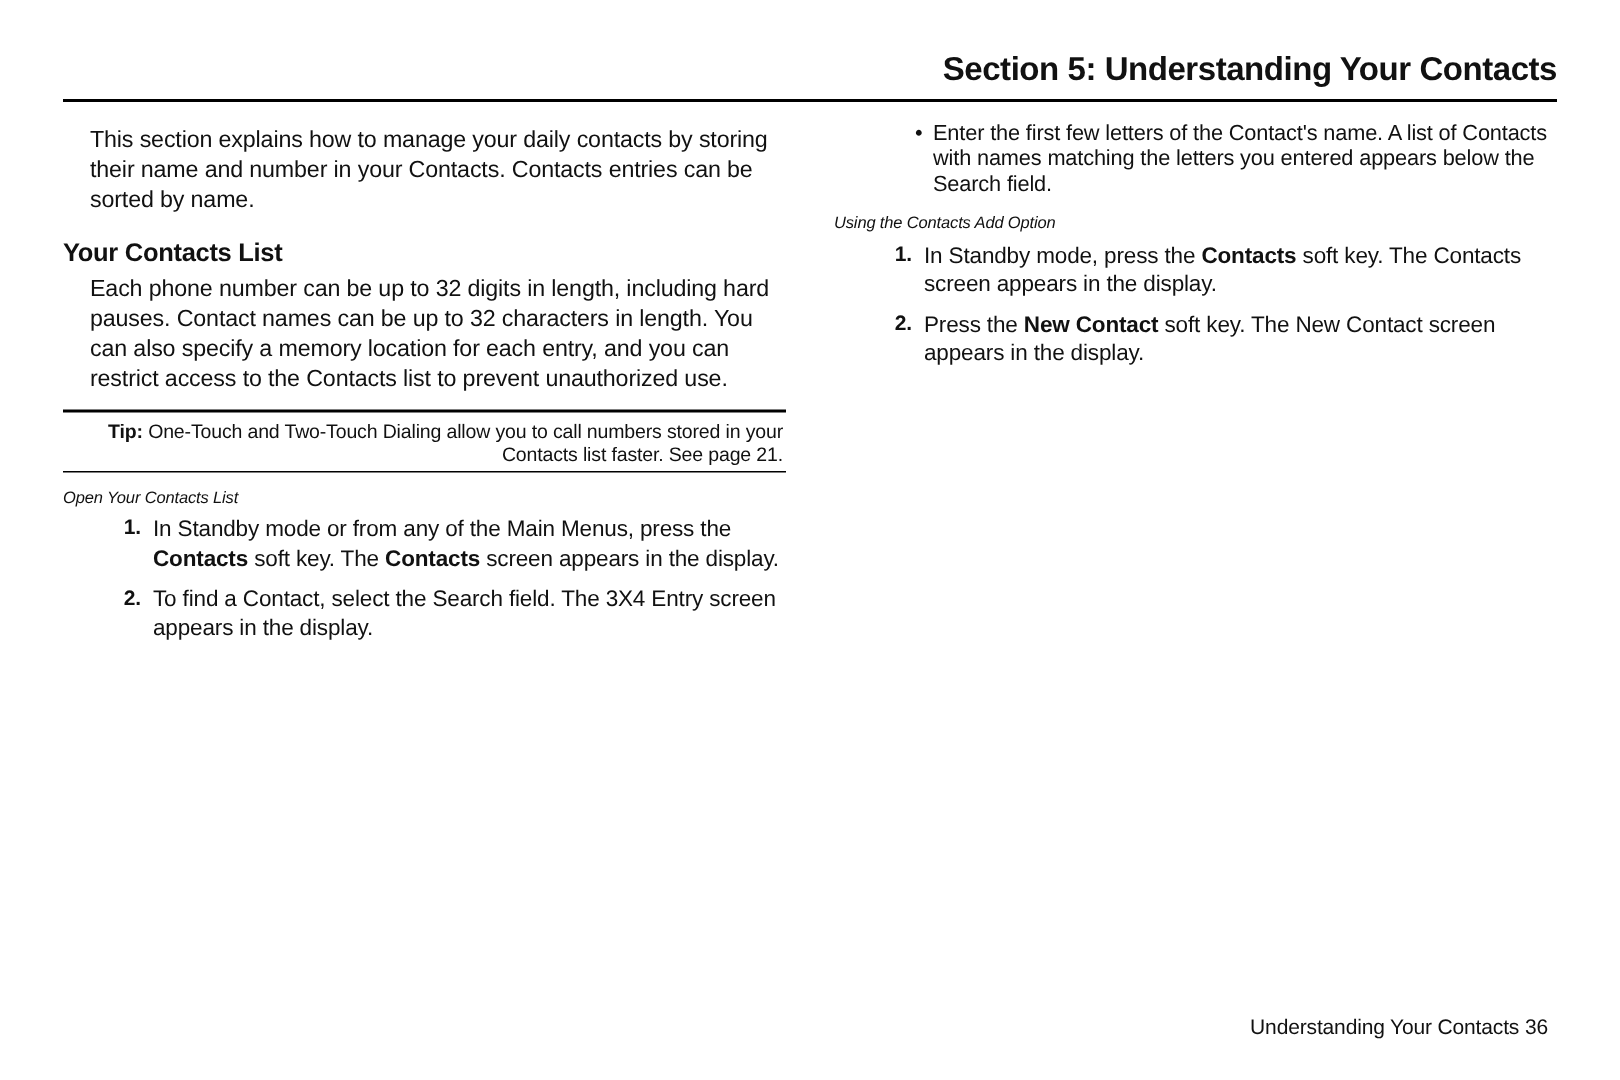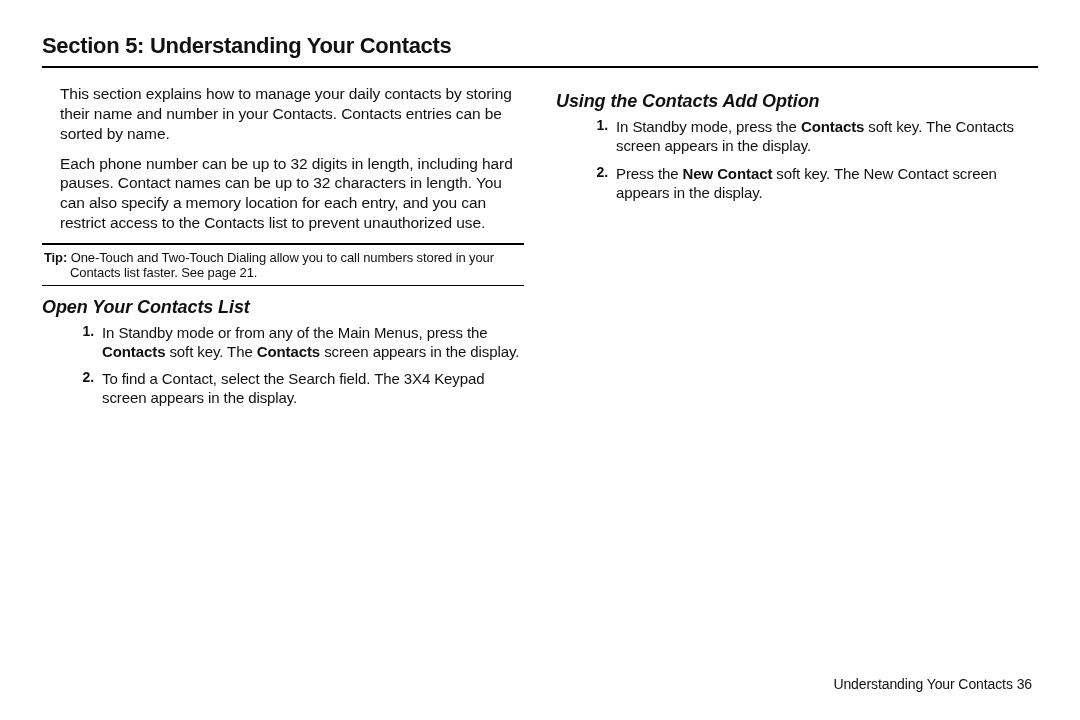--- a/index.html
+++ b/index.html
@@ -14,51 +14,52 @@
     font-stretch: condensed;
     letter-spacing: -0.1px;
   }
   .page-title {
     font-size: 22px;
     font-weight: 800;
     letter-spacing: -0.3px;
     border-bottom: 2.5px solid #000;
     padding-bottom: 6px;
     margin-bottom: 12px;
+    text-align: right;
   }
   .cols {
     display: flex;
     gap: 32px;
   }
   .col { flex: 1 1 0; }
   .h2 {
     font-size: 17px;
     font-weight: 800;
     margin: 14px 0 4px 0;
     letter-spacing: -0.2px;
   }
   .h3 {
-    font-size: 18px;
-    font-weight: 700;
+    font-size: 11px;
+    font-weight: 400;
     font-style: italic;
     margin: 10px 0 4px 0;
     letter-spacing: -0.1px;
   }
   p { margin: 4px 0 10px 0; }
   .indent-body { padding-left: 18px; }
   .tip-box {
     border-top: 2px solid #000;
     border-bottom: 1px solid #000;
     padding: 5px 2px 4px 2px;
     margin: 10px 0 10px 0;
     font-size: 13px;
     line-height: 1.18;
   }
   .tip-box .lbl { font-weight: 700; }
-  .tip-text { display: block; padding-left: 26px; text-indent: -26px; }
+  .tip-text { display: block; padding-left: 26px; text-indent: -26px; text-align: right; }
   ol.steps { list-style: none; padding-left: 38px; margin: 4px 0; font-size: 15px; }
   ol.steps li { position: relative; margin: 4px 0 8px 0; padding-left: 22px; line-height: 1.28; }
   ol.steps li .num { position: absolute; left: -10px; top: 0; font-weight: 700; font-size: 14px; width: 24px; text-align: right; }
   ul.bullets { list-style: none; padding-left: 54px; margin: 0 0 6px 0; font-size: 14.5px; }
   ul.bullets li { position: relative; margin: 1px 0 6px 0; padding-left: 12px; line-height: 1.18; }
   ul.bullets li::before { content: "•"; position: absolute; left: 0; top: 0; }
   .b { font-weight: 700; }
   .footer {
     position: absolute;
     bottom: 26px;
@@ -70,46 +71,48 @@
 </head>
 <body>
 
 <div class="page-title">Section 5: Understanding Your Contacts</div>
 
 <div class="cols">
 
   <div class="col">
     <p class="indent-body">This section explains how to manage your daily contacts by storing their name and number in your Contacts. Contacts entries can be sorted by name.</p>
 
+    <div class="h2">Your Contacts List</div>
     <div class="indent-body">
       <p>Each phone number can be up to 32 digits in length, including hard pauses. Contact names can be up to 32 characters in length. You can also specify a memory location for each entry, and you can restrict access to the Contacts list to prevent unauthorized use.</p>
     </div>
 
     <div class="tip-box">
       <span class="tip-text">
         <span class="lbl">Tip:</span>
         <span>One-Touch and Two-Touch Dialing allow you to call numbers stored in your Contacts list faster. See page 21.</span>
       </span>
     </div>
 
     <div class="h3">Open Your Contacts List</div>
     <ol class="steps">
       <li>
         <span class="num">1.</span>
         <span>In Standby mode or from any of the Main Menus, press the </span><span class="b">Contacts</span><span> soft key. The </span><span class="b">Contacts</span><span> screen appears in the display.</span>
       </li>
       <li>
         <span class="num">2.</span>
-        <span>To find a Contact, select the Search field. The 3X4 Keypad screen appears in the display.</span>
+        <span>To find a Contact, select the Search field. The 3X4 Entry screen appears in the display.</span>
       </li>
     </ol>
   </div>
 
   <div class="col">
     <ul class="bullets">
+      <li>Enter the first few letters of the Contact's name. A list of Contacts with names matching the letters you entered appears below the Search field.</li>
     </ul>
 
 
     <div class="h3">Using the Contacts Add Option</div>
     <ol class="steps">
       <li>
         <span class="num">1.</span>
         <span>In Standby mode, press the </span><span class="b">Contacts</span><span> soft key. The Contacts screen appears in the display.</span>
       </li>
       <li>

